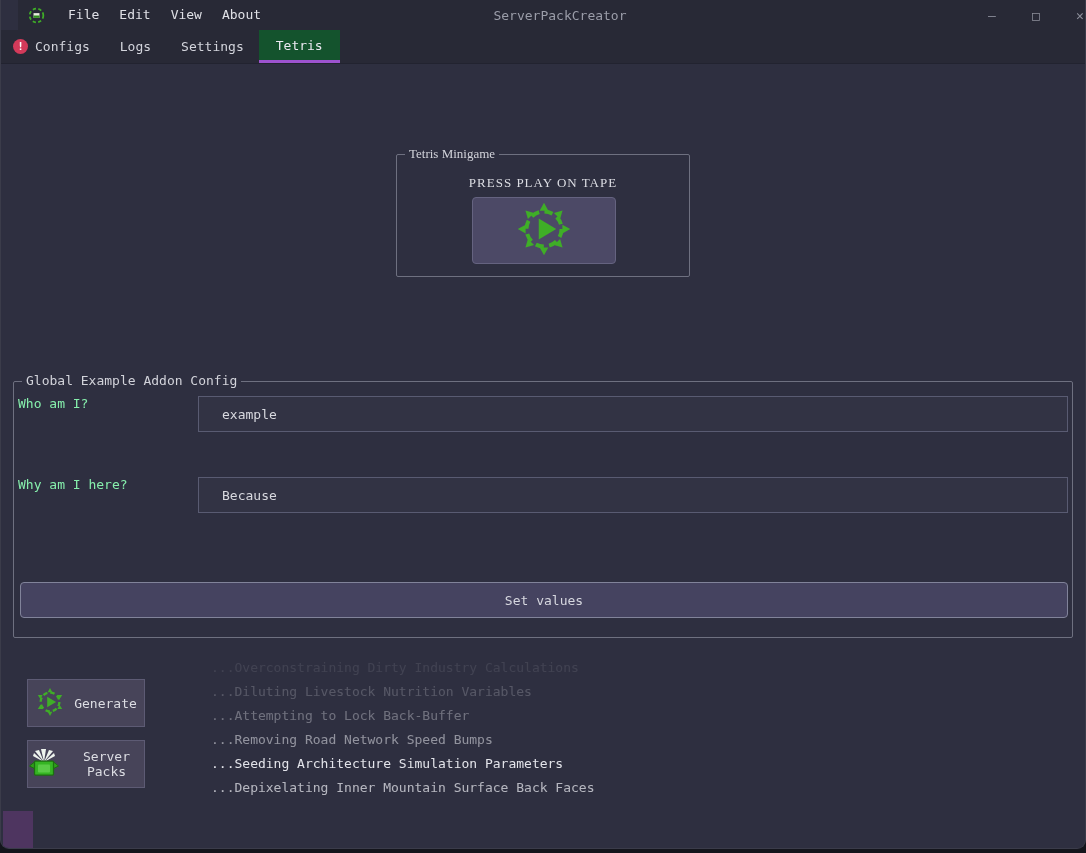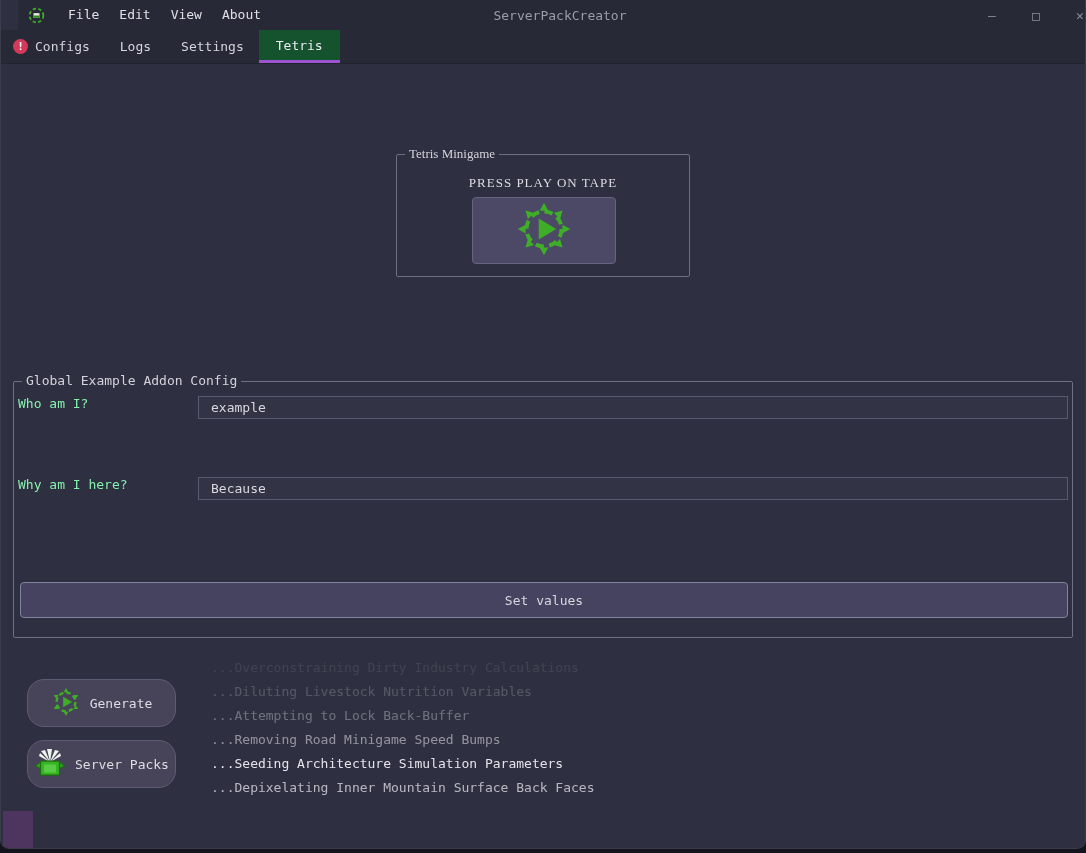--- a/index.html
+++ b/index.html
@@ -35,30 +35,30 @@
 
   .tetris-group { left:395px; top:154px; width:294px; height:123px;font-family:Liberation Serif, serif; }
   .press-play { position:absolute; left:0; top:20px; width:100%; text-align:center;
     color:#dcdde3; font-size:13px; letter-spacing:1px; }
   .play-btn { position:absolute; left:75px; top:42px; width:144px; height:67px;
     background:#4c4966; border:1px solid #656380; border-radius:4px;
     display:flex; align-items:center; justify-content:center; cursor:pointer; }
 
   .addon-group { left:12px; top:381px; width:1060px; height:257px; }
   .field-label { position:absolute; left:4px; color:#86efac; font-size:13px; }
-  .field-input { position:absolute; left:184px; width:870px; height:23px; background:#323344;
+  .field-input { position:absolute; left:184px; width:870px; height:36px; background:#323344;
     border:1px solid #595b72; color:#d8d9df; font-size:13px;
-    font-family:"DejaVu Sans Mono","Liberation Mono",monospace; padding:0 12px; outline:none; }
+    font-family:"DejaVu Sans Mono","Liberation Mono",monospace; padding:0 23px; outline:none; }
   .set-values { position:absolute; left:6px; top:176px; width:1048px; height:36px;
     background:#454360; border:1px solid #81839a; border-radius:4px; color:#d6d7df;
     font-size:13px; font-family:"DejaVu Sans Mono","Liberation Mono",monospace; cursor:pointer;margin-top:24px; }
 
   
-  .action-btn { position:absolute; left:26px; width:149px; height:48px; background:#474459;
-    border:1px solid #5d5b74; border-radius:17px; color:#dcdde3; font-size:13px;
+  .action-btn { position:absolute; left:26px; width:118px; height:48px; background:#474459;
+    border:1px solid #5d5b74; border-radius:0; color:#dcdde3; font-size:13px;
     font-family:"DejaVu Sans Mono","Liberation Mono",monospace;
     display:flex; align-items:center; justify-content:center; gap:9px; cursor:pointer; }
   .generate-btn { top:679px; }
   .serverpacks-btn { top:740px; }
 
   
   .status-log { position:absolute; left:210px; top:656px; }
   .status-line { height:24px; line-height:24px; font-size:13px; color:#e3e4ea; white-space:nowrap; }
 
   
@@ -173,20 +173,20 @@
         <rect x="20" y="35" width="24" height="16" rx="2" fill="#6fd75a" opacity="0.65"></rect>
       </svg>
     </span>
     <span>Server Packs</span>
   </button>
 
   <div class="status-log">
     <div class="status-line" style="opacity:0.10">...Overconstraining Dirty Industry Calculations</div>
     <div class="status-line" style="opacity:0.22">...Diluting Livestock Nutrition Variables</div>
     <div class="status-line" style="opacity:0.36">...Attempting to Lock Back-Buffer</div>
-    <div class="status-line" style="opacity:0.55">...Removing Road Minigame Speed Bumps</div>
+    <div class="status-line" style="opacity:0.55">...Removing Road Network Speed Bumps</div>
     <div class="status-line" style="opacity:1">...Seeding Architecture Simulation Parameters</div>
     <div class="status-line" style="opacity:0.75">...Depixelating Inner Mountain Surface Back Faces</div>
   </div>
 
   <div class="tetris-piece"></div>
 
 </div>
 
 </body></html>

